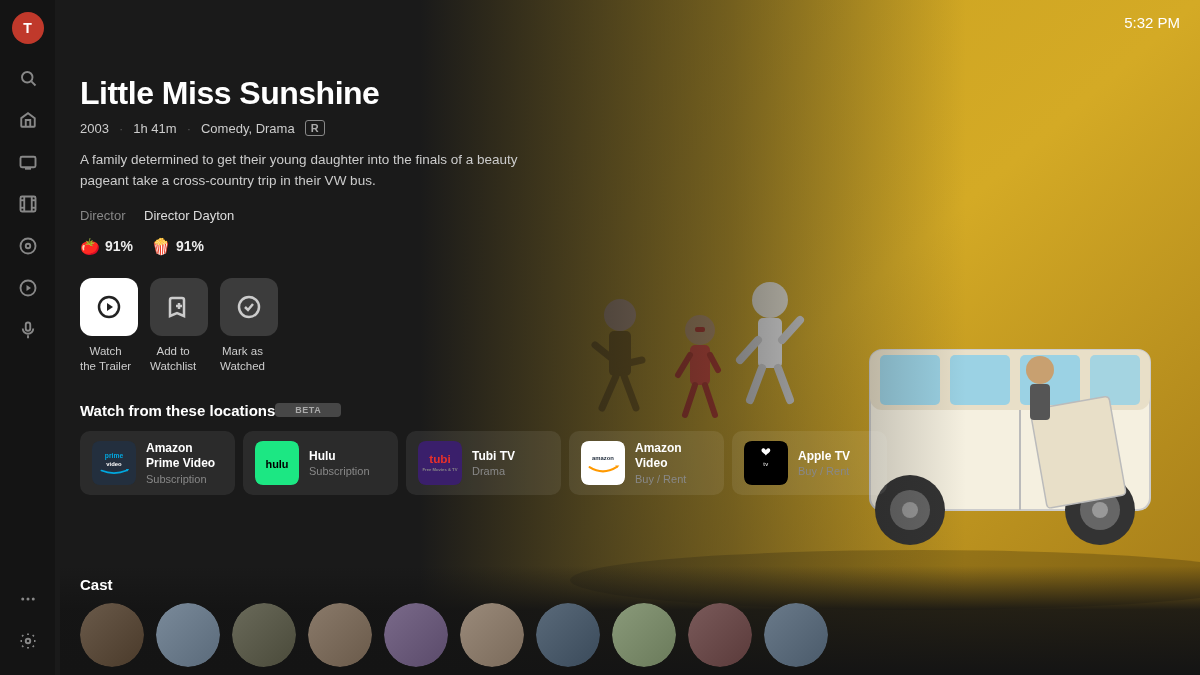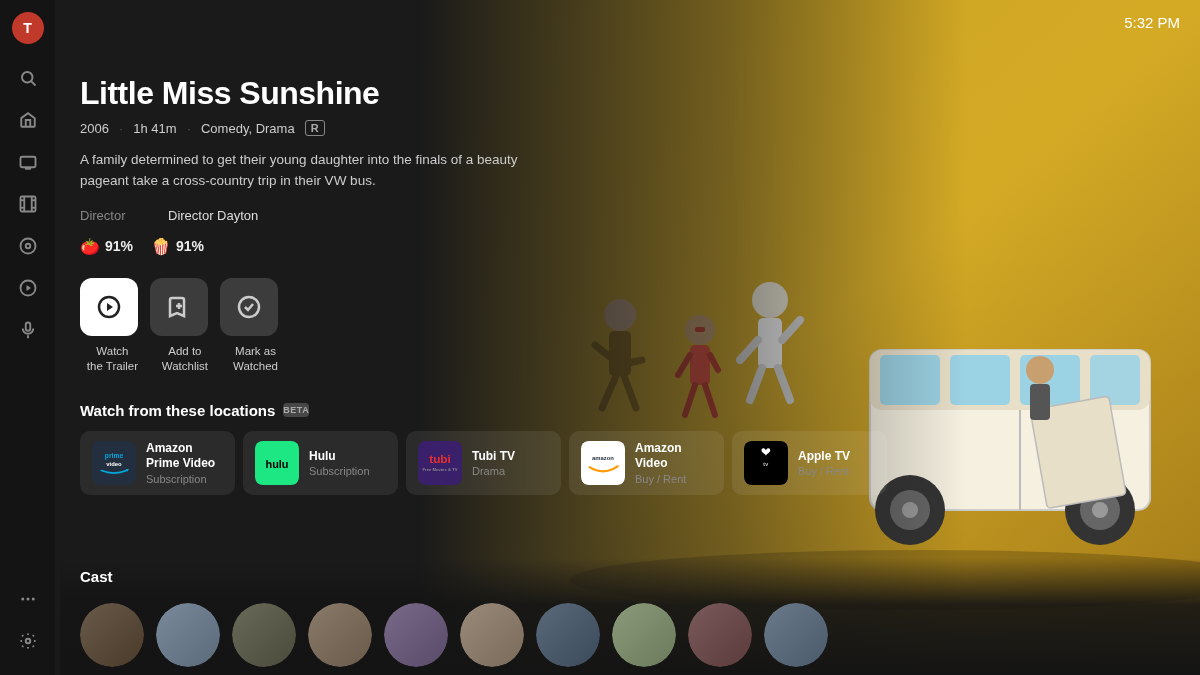--- a/index.html
+++ b/index.html
@@ -134,21 +134,21 @@
       margin-bottom: 16px;
       max-width: 460px;
     }
 
     .credits {
       margin-bottom: 14px;
       font-size: 13px;
     }
     .credit-row {
       display: flex;
-      gap: 28px;
+      gap: 4px;
       margin-bottom: 4px;
     }
     .credit-label { color: #888; width: 60px; flex-shrink: 0; }
     .credit-value { color: #ddd; }
 
     .scores {
       display: flex;
       gap: 18px;
       align-items: center;
       margin-bottom: 22px;
@@ -165,21 +165,21 @@
 
     
     .action-buttons {
       display: flex;
       gap: 12px;
       margin-bottom: 28px;
     }
     .action-btn {
       display: flex;
       flex-direction: column;
-      align-items: flex-end;
+      align-items: flex-start;
       gap: 8px;
       cursor: pointer;
     }
     .btn-icon-wrap {
       width: 58px;
       height: 58px;
       border-radius: 12px;
       display: flex;
       align-items: center;
       justify-content: center;
@@ -200,32 +200,31 @@
       line-height: 1.3;
     }
 
     
     .watch-locations {
       margin-bottom: 24px;
     }
     .section-header {
       display: flex;
       align-items: center;
-      gap: 8px;
       margin-bottom: 12px;
     }
     .section-title {
       font-size: 15px;
       font-weight: 600;
       color: #fff;
     }
     .beta-badge {
       background: rgba(255,255,255,0.2);
       border-radius: 4px;
-      padding: 2px 0;
+      padding: 2px 20px;
       font-size: 9px;
       font-weight: 700;
       color: #aaa;
       letter-spacing: 0.5px;
     }
     .location-cards {
       display: flex;
       gap: 8px;
     }
     .location-card {
@@ -276,21 +275,21 @@
       bottom: 0;
       left: 60px;
       right: 0;
       padding: 0 20px 0 20px;
       z-index: 5;
     }
     .cast-title {
       font-size: 15px;
       font-weight: 600;
       color: #fff;
-      margin-bottom: 18px;
+      margin-bottom: 10px;
     }
     .cast-row {
       display: flex;
       gap: 12px;
     }
     .cast-avatar {
       width: 64px;
       height: 64px;
       border-radius: 50%;
       overflow: hidden;
@@ -461,21 +460,21 @@
   </div>
 </div>
 
 <div class="header-time">5:32 PM</div>
 
 <div class="main-content">
 
   <h1 class="movie-title">Little Miss Sunshine</h1>
 
   <div class="movie-meta">
-    <span class="meta-item">2006</span>
+    <span class="meta-item">2003</span>
     <span class="meta-divider">·</span>
     <span class="meta-item">1h 41m</span>
     <span class="meta-divider">·</span>
     <span class="meta-item">Comedy, Drama</span>
     <span class="rating-badge">R</span>
   </div>
 
   <p class="movie-description">A family determined to get their young daughter into the finals of a beauty pageant take a cross-country trip in their VW bus.</p>
 
   <div class="credits">

